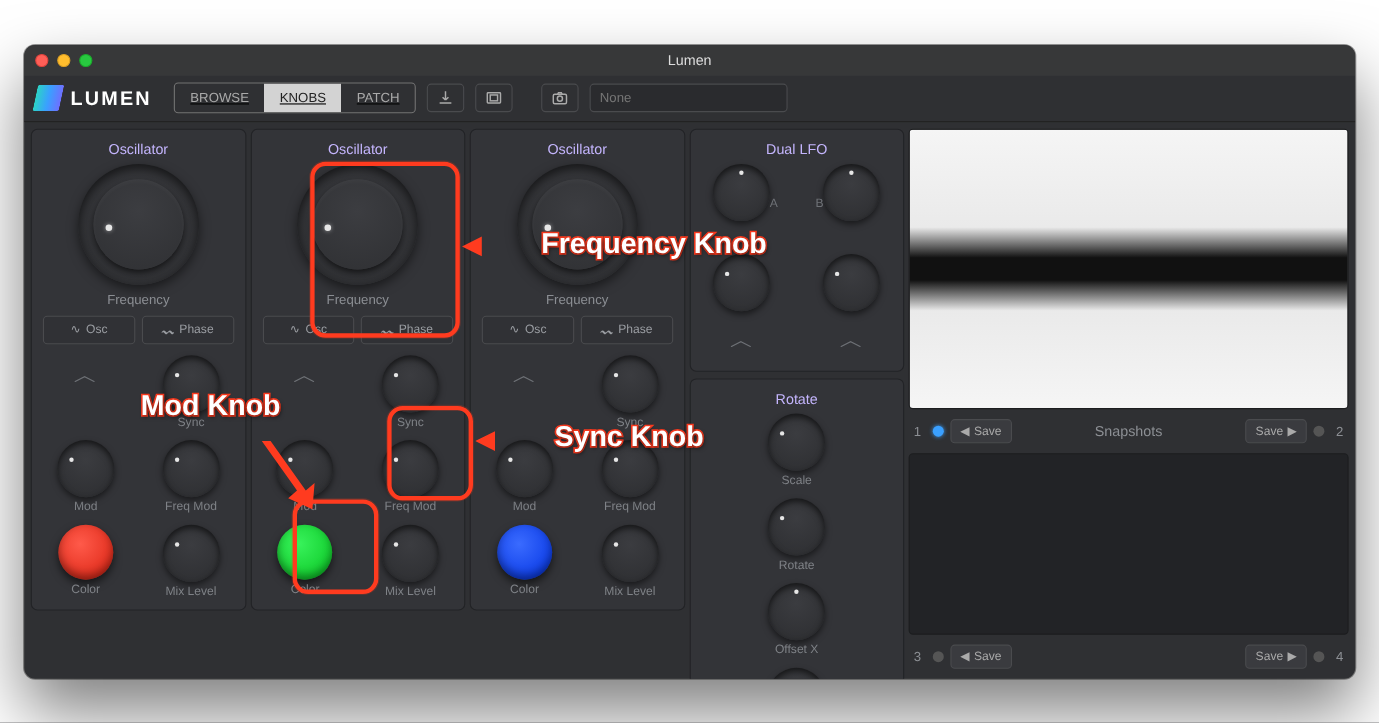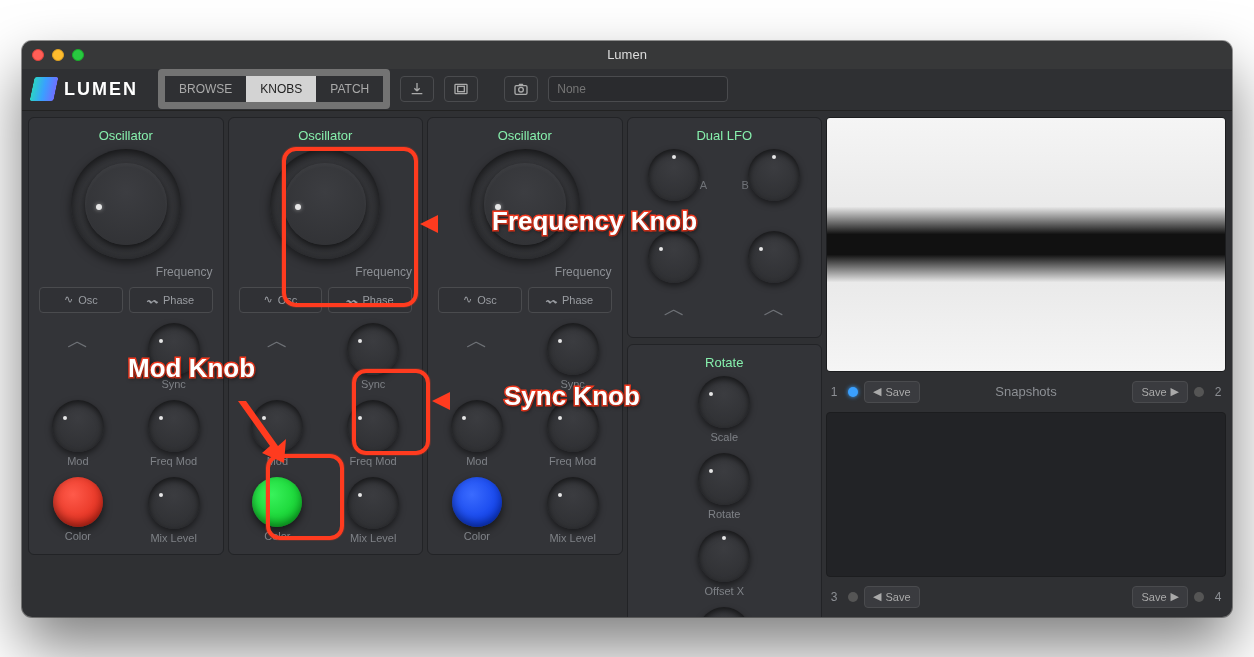--- a/index.html
+++ b/index.html
@@ -9,39 +9,39 @@
   .traffic { display:flex; gap:8px; }
   .tl { width:12px; height:12px; border-radius:50%; }
   .tl.red { background:#ff5f57; border:1px solid #e0443e; }
   .tl.yellow { background:#ffbd2e; border:1px solid #dea123; }
   .tl.green { background:#28c940; border:1px solid #1aad2b; }
   .wtitle { position:absolute; left:0; right:0; text-align:center; color:#ddd; font-size:13px; pointer-events:none; }
 
   .toolbar { height:42px; background:#2f3033; display:flex; align-items:center; padding:0 10px; gap:10px; border-bottom:1px solid #222; }
   .logo { display:flex; align-items:center; gap:8px; color:#fff; font-weight:800; letter-spacing:2px; font-size:18px; margin-right:10px;}
   .logo-mark { width:24px; height:24px; background:linear-gradient(90deg,#2bd4c5,#3aa0ff,#6f6fff); -webkit-mask:linear-gradient(#000,#000); transform:skewX(-12deg); border-radius:2px;}
-  .seg { display:flex; border:7px solid #737373; border-radius:4px; overflow:hidden; }
+  .seg { display:flex; border:1px solid #737373; border-radius:4px; overflow:hidden;text-decoration:underline; }
   .seg button { background:transparent; border:none; color:#aaa; font-size:12px; padding:6px 14px; cursor:pointer; }
   .seg button.active { background:#d3d3d3; color:#222; }
   .icon-btn { width:34px; height:26px; border:1px solid #4a4b4e; border-radius:4px; background:transparent; display:flex; align-items:center; justify-content:center; cursor:pointer; }
   .icon-btn svg { stroke:#aaa; fill:none; }
   .search { flex:0 0 180px; }
   .search input { width:100%; height:26px; background:#2a2b2e; border:1px solid #4a4b4e; border-radius:4px; color:#ccc; font-size:12px; padding:0 8px; }
 
   .content { display:flex; height:calc(100% - 70px); }
   .left { width:800px; display:flex; padding:6px 0 6px 6px; gap:4px; }
   .col { flex:1; display:flex; flex-direction:column; gap:6px; }
   .panel { background:#333438; border:1px solid #222326; border-radius:6px; padding:10px; }
-  .panel-title { text-align:center; color:#86efac; font-size:13px; margin-bottom:6px; }
+  .panel-title { text-align:center; color:#c4b5fd; font-size:13px; margin-bottom:6px; }
 
   .bigknob { width:110px; height:110px; margin:0 auto; position:relative; }
   .bigknob .ring { position:absolute; inset:0; border-radius:50%; background:radial-gradient(circle at 50% 40%, #3b3c40, #2d2e31); box-shadow:inset 0 4px 10px rgba(0,0,0,.6), 0 4px 10px rgba(0,0,0,.5); }
   .bigknob .cap { position:absolute; inset:14px; border-radius:50%; background:radial-gradient(circle at 50% 35%, #3c3d41, #2f3033); box-shadow:inset 0 2px 4px rgba(255,255,255,.04), 0 3px 6px rgba(0,0,0,.6); }
   .bigknob .dot { position:absolute; width:6px; height:6px; border-radius:50%; background:#e6e6e6; left:25px; top:55px; box-shadow:0 0 4px rgba(255,255,255,.5);}
-  .kn-label { text-align:right; color:#8c8f94; font-size:12px; margin-top:6px;}
+  .kn-label { text-align:center; color:#8c8f94; font-size:12px; margin-top:6px;}
 
   .rowbtns { display:flex; gap:6px; margin-top:8px; }
   .rowbtns button { flex:1; height:26px; border:1px solid #4a4b4e; background:#303135; border-radius:4px; color:#9a9da2; font-size:11px; cursor:pointer; display:flex; align-items:center; justify-content:center; gap:5px;}
 
   .knobgrid { display:grid; grid-template-columns:1fr 1fr; gap:10px 18px; margin-top:10px; }
   .kcell { display:flex; flex-direction:column; align-items:center; gap:3px; }
   .kn { width:52px; height:52px; border-radius:50%; background:radial-gradient(circle at 50% 35%, #3b3c40, #2c2d30); box-shadow:inset 0 3px 6px rgba(0,0,0,.6), 0 3px 6px rgba(0,0,0,.5); position:relative; }
   .kn .dot { position:absolute; width:4px; height:4px; border-radius:50%; background:#e6e6e6; left:11px; top:16px; }
   .kn-sm-label { color:#7f8287; font-size:11px;text-align:center; }
 

